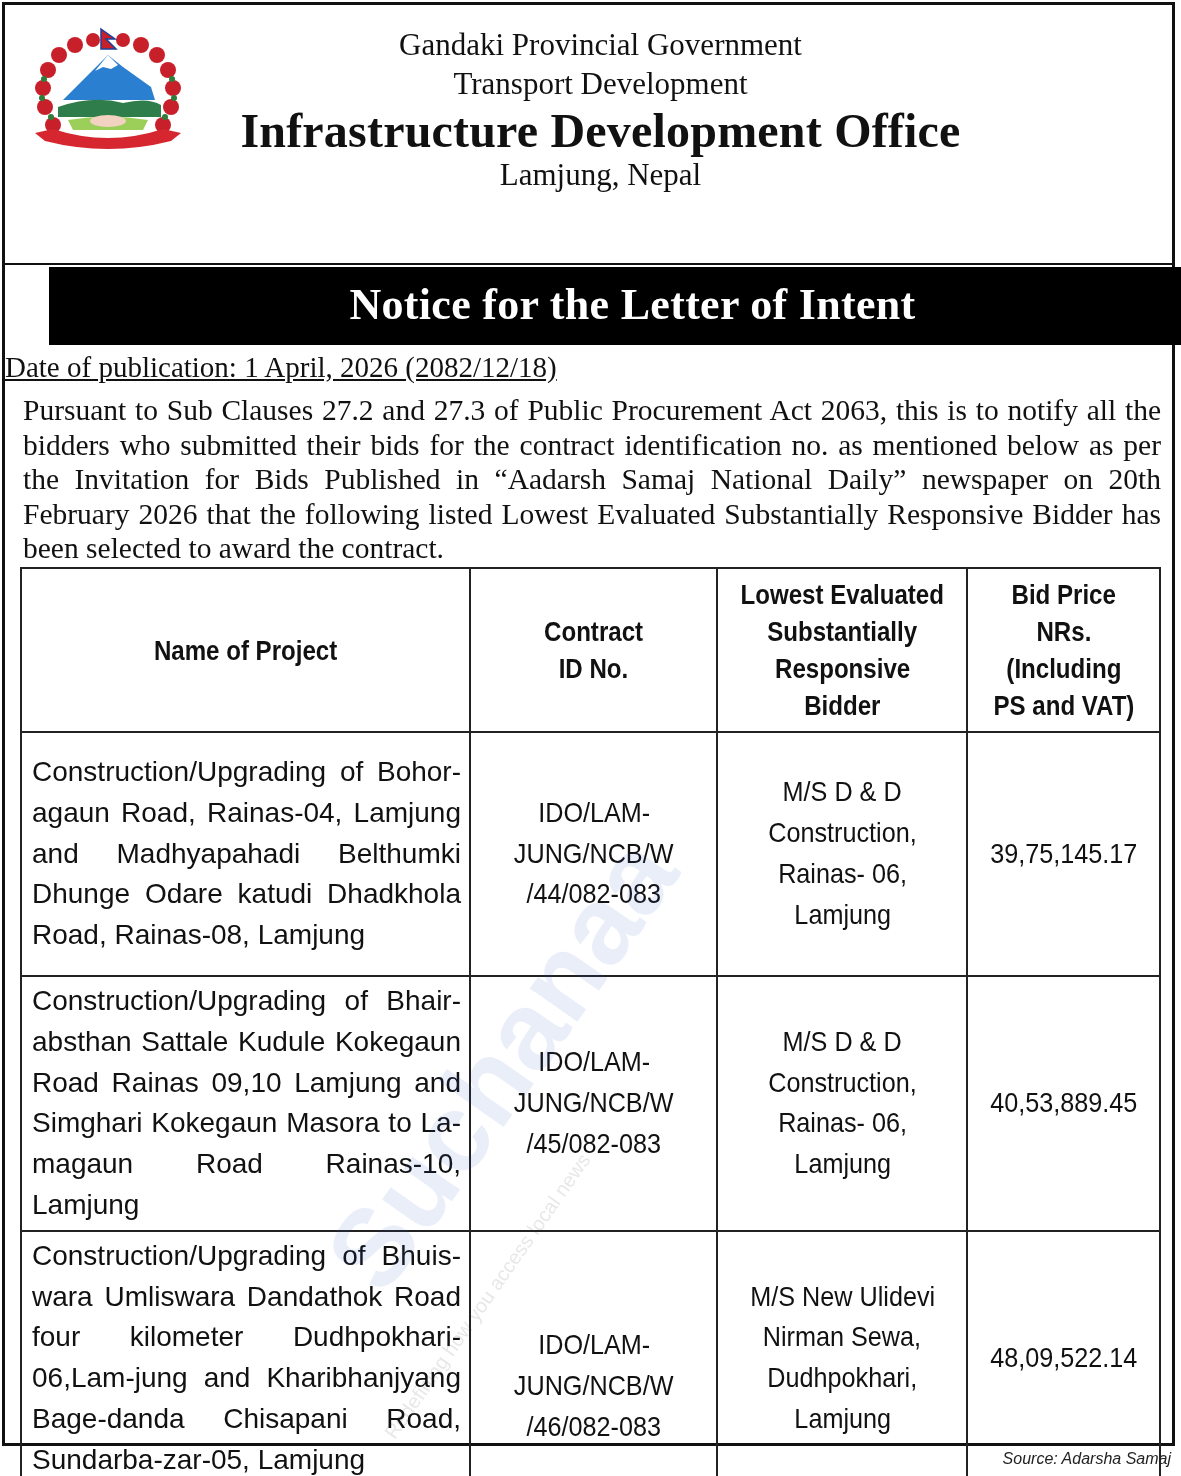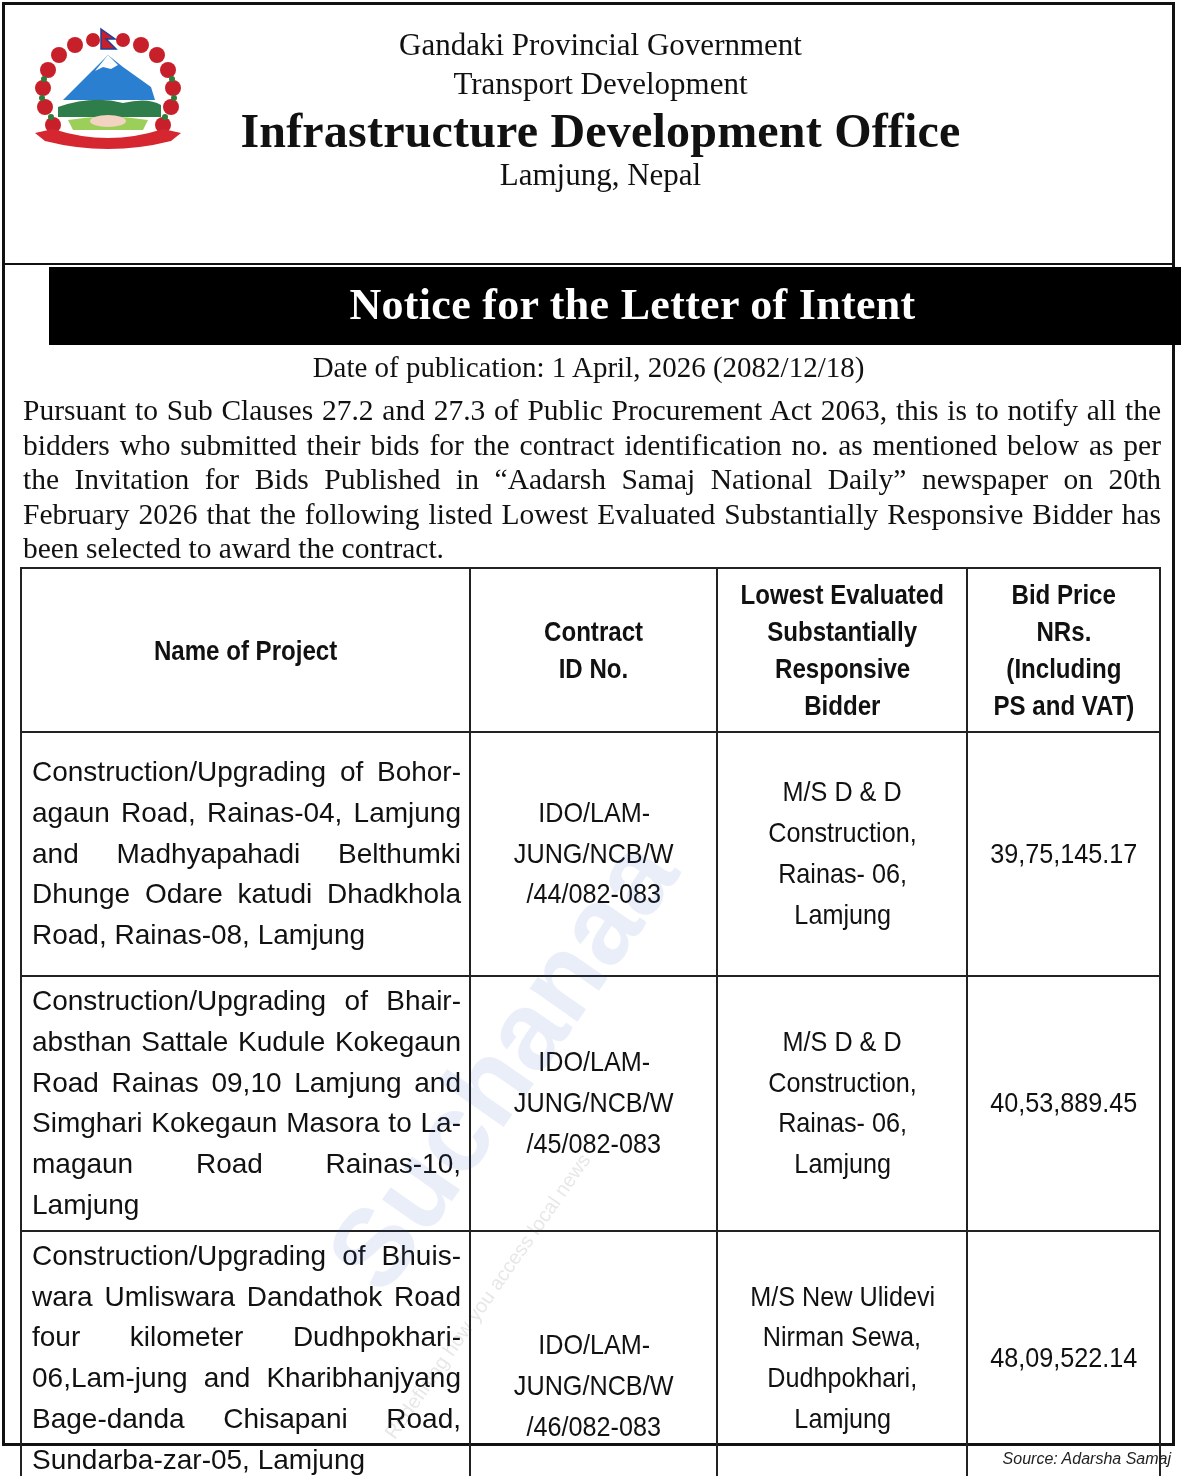--- a/index.html
+++ b/index.html
@@ -79,23 +79,23 @@
       font-weight: bold;
       line-height: 76px;
       letter-spacing: 0.3px;
       margin-left: 44px;
     }
     .pubdate {
       position: absolute;
       left: 0;
       top: 344px;
       width: 100%;
-      text-align: center;
       font-size: 29px;
       line-height: 36px;
+      text-decoration: underline;
     }
     .body-para {
       position: absolute;
       left: 18px;
       top: 388px;
       width: 1138px;
       font-size: 29.5px;
       line-height: 34.5px;
       text-align: justify;
       text-align-last: left;

